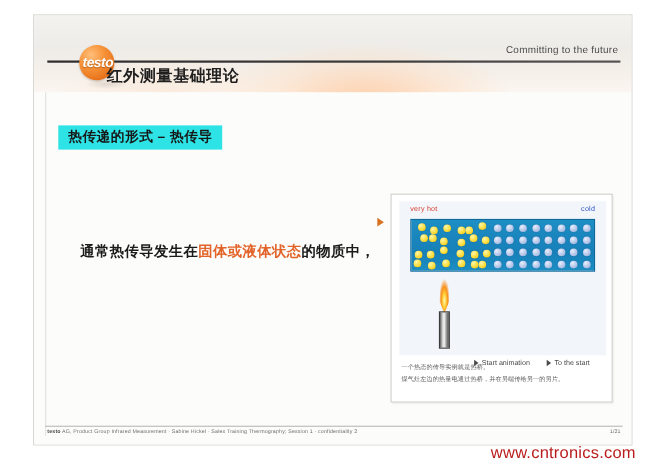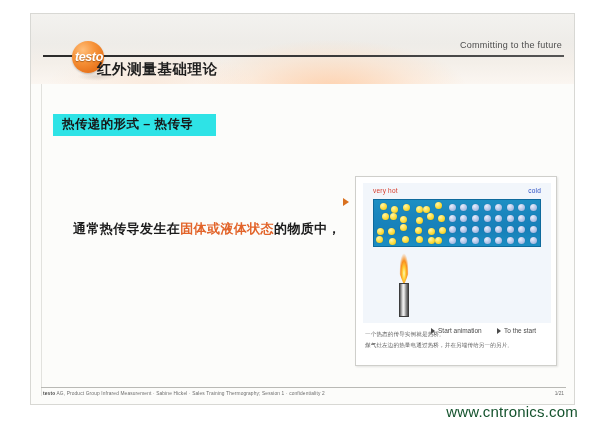--- a/index.html
+++ b/index.html
@@ -129,21 +129,21 @@
     width: 1px;
     height: 312px;
     background: #e2e2de;
   }
 
   
   #section-heading {
     position: absolute;
     left: 22px;
     top: 30px;
-    padding: 2px 23px 3px 9px;
+    padding: 2px 9px 3px 9px;
     background: #2ee3e6;
     font-size: 12.5px;
     font-weight: bold;
     color: #171717;
     letter-spacing: .4px;
     white-space: nowrap;
   }
 
   
   #definition-line {
@@ -333,21 +333,21 @@
     font-size: 4.8px;
     color: #6e6e6e;
   }
 
   
   #watermark {
     position: absolute;
     right: 22px;
     bottom: 4px;
     font-size: 15px;
-    color: #14532d;
+    color: #b91c1c;
     letter-spacing: .2px;
     white-space: nowrap;
   }
 </style>
 </head>
 <body>
 
 <div id="page">
 
   <div id="slide">

